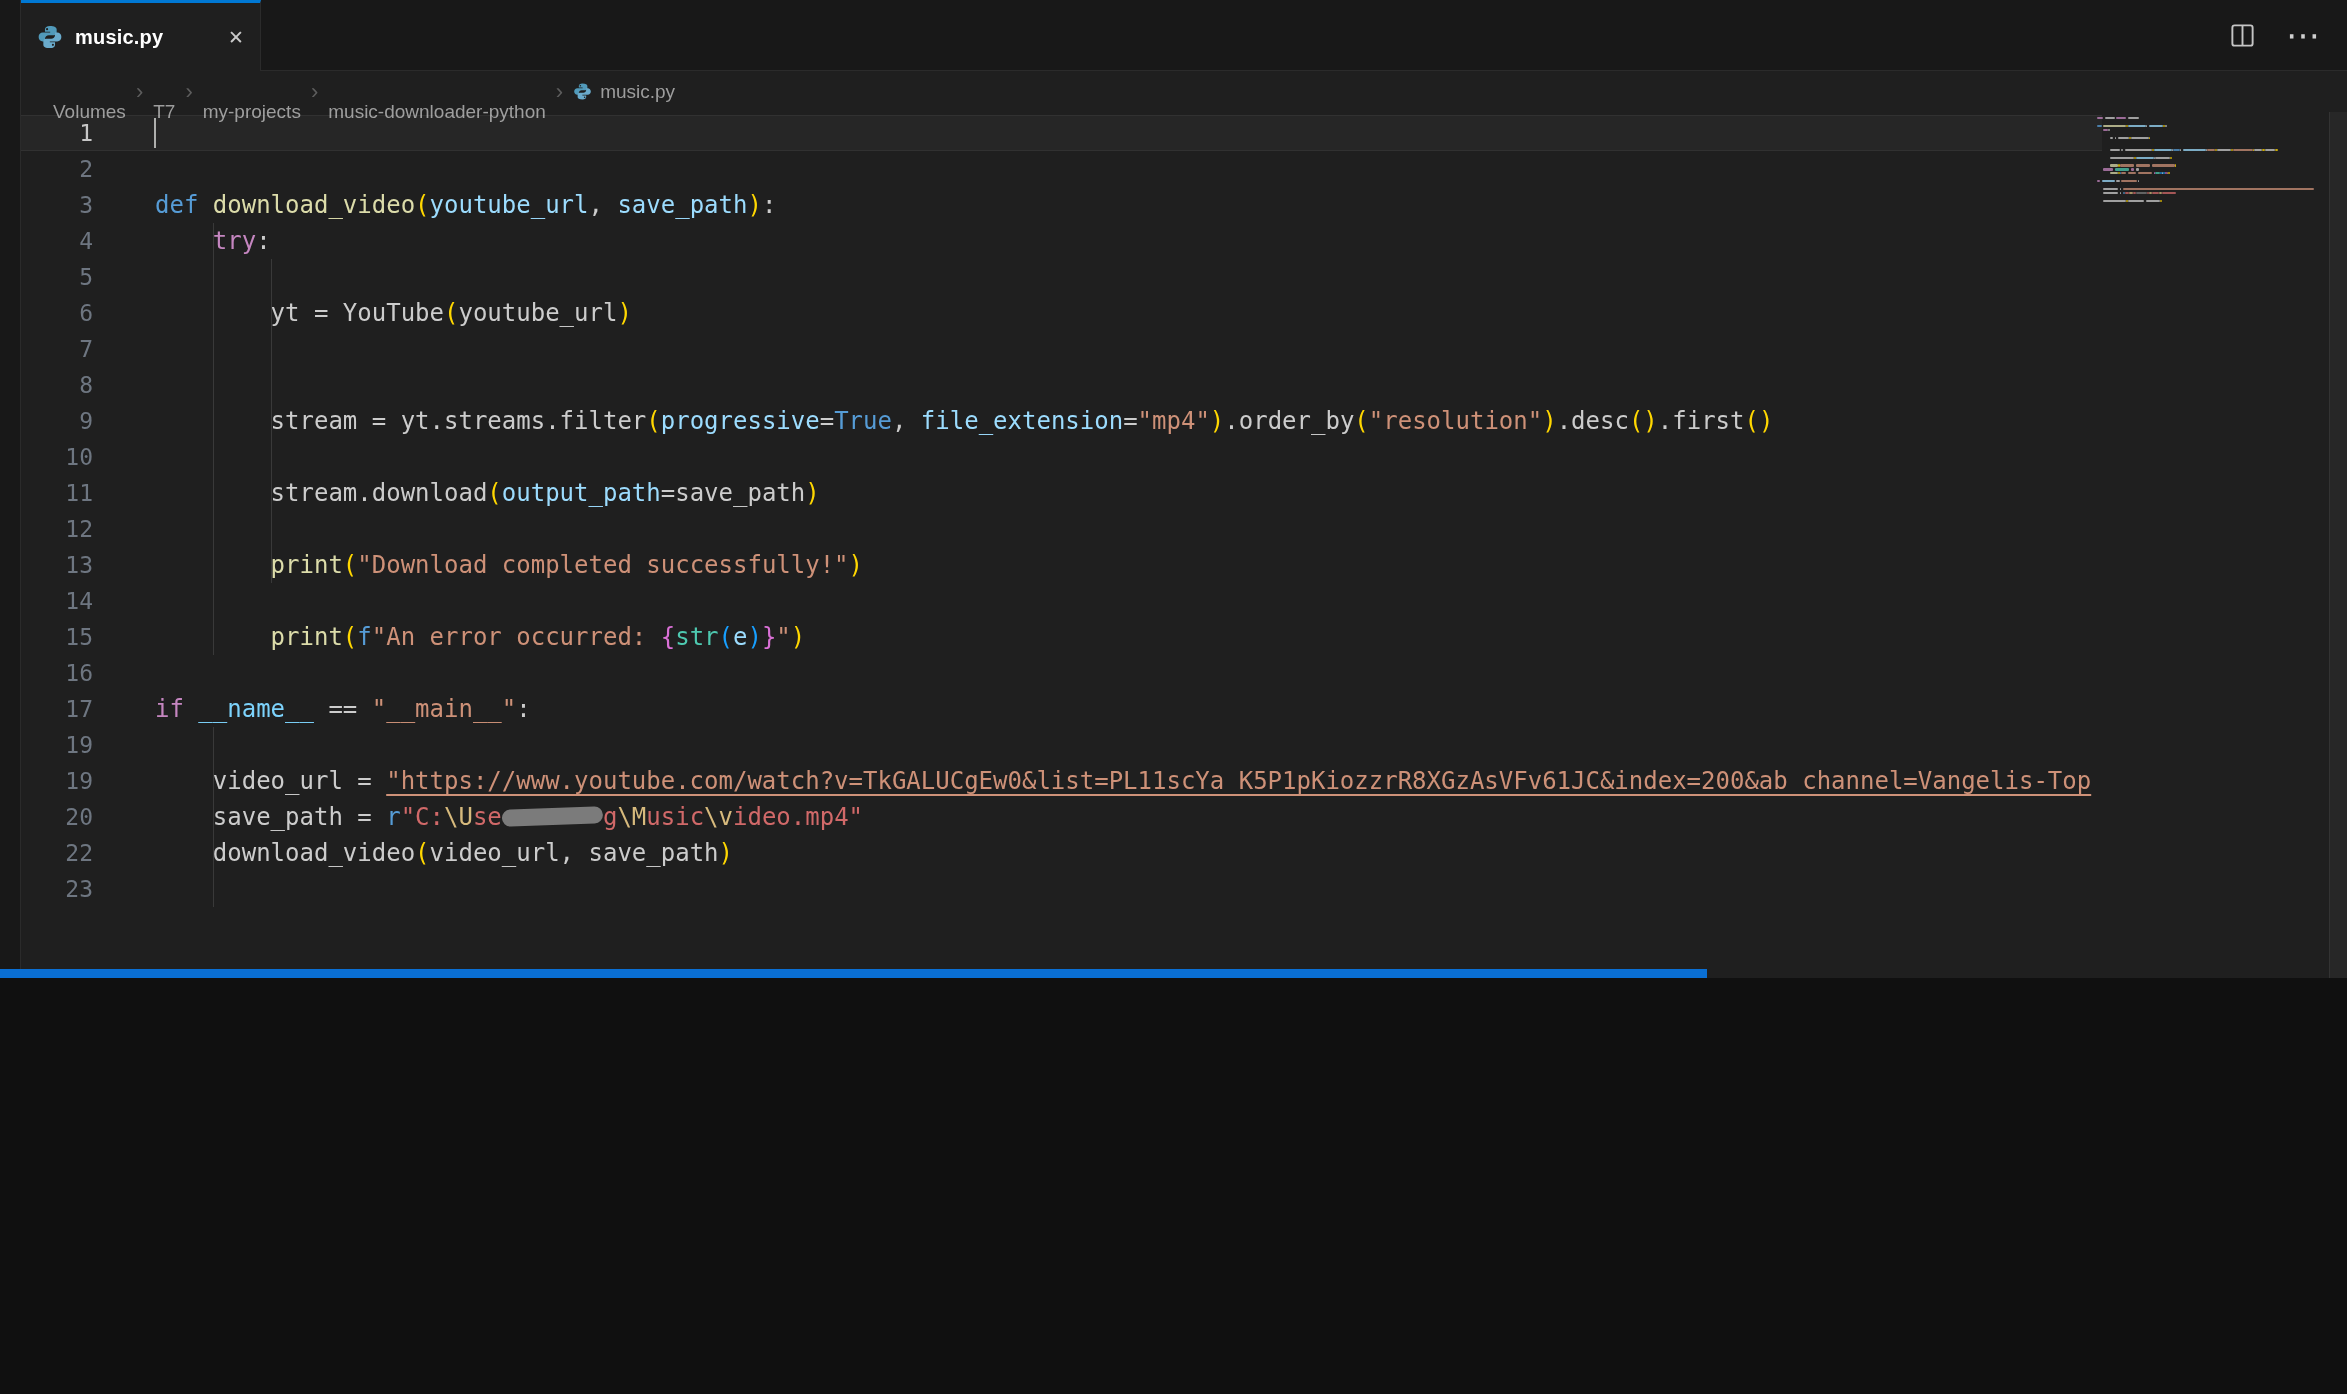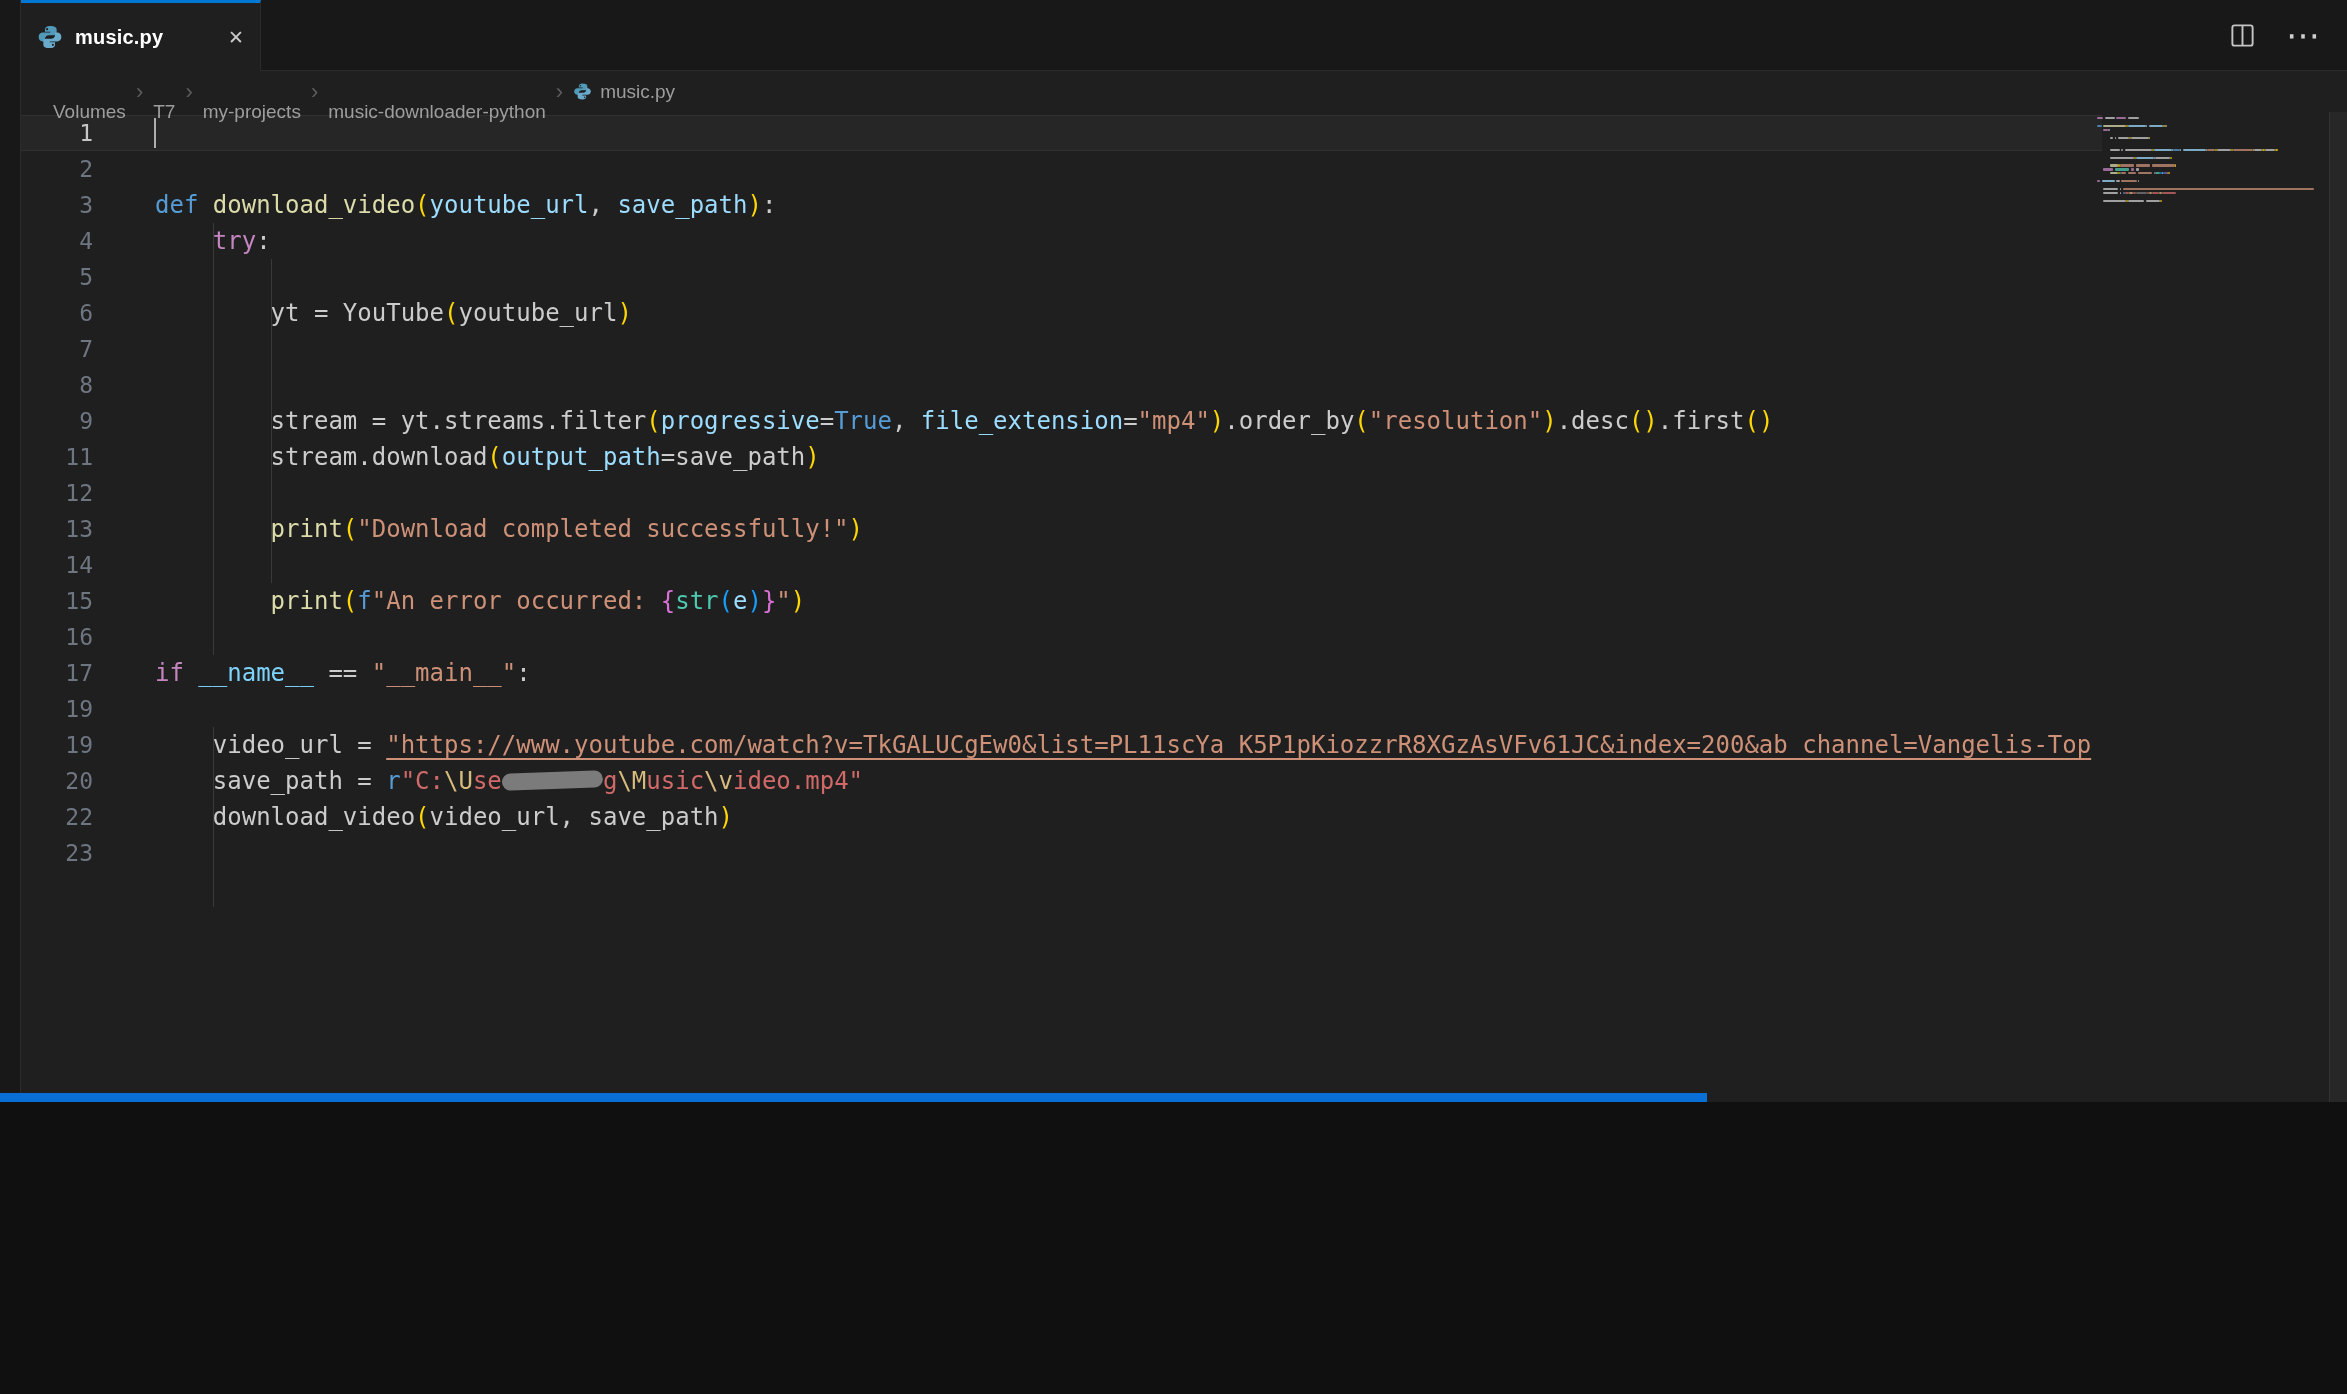--- a/index.html
+++ b/index.html
@@ -1,16 +1,16 @@
 <!DOCTYPE html>
 <html><head>
 <meta charset="utf-8">
 <style>
   html,body{margin:0;padding:0;background:#101010;}
-  .app{position:relative;width:2347px;height:1102px;background:#1f1f1f;overflow:hidden;
+  .app{position:relative;width:2347px;height:978px;background:#1f1f1f;overflow:hidden;
        font-family:"Liberation Sans",sans-serif;-webkit-font-smoothing:antialiased;}
 
   
   .left-rail{position:absolute;left:0;top:0;width:20px;height:100%;background:#181818;border-right:1px solid #2b2b2b;}
 
   
   .tabbar{position:absolute;left:21px;right:0;top:0;height:71px;background:#181818;
           border-bottom:1px solid #2b2b2b;display:flex;align-items:stretch;box-sizing:border-box;}
   .tab{width:240px;box-sizing:border-box;background:#1f1f1f;border-top:3px solid #0078d4;
        border-right:1px solid #2b2b2b;display:flex;align-items:center;gap:12px;padding:0 16px;height:71px;}
@@ -140,20 +140,24 @@
           <span class="num">7</span>
           <span class="txt"></span>
         </div>
         <div class="line">
           <span class="num">8</span>
           <span class="txt"></span>
         </div>
         <div class="line">
           <span class="num">9</span>
           <span class="txt"><span style="color: rgb(204, 204, 204);">        stream = yt.streams.filter</span><span style="color: rgb(255, 215, 0);">(</span><span style="color: rgb(156, 220, 254);">progressive</span><span style="color: rgb(204, 204, 204);">=</span><span style="color: rgb(86, 156, 214);">True</span><span style="color: rgb(204, 204, 204);">, </span><span style="color: rgb(156, 220, 254);">file_extension</span><span style="color: rgb(204, 204, 204);">=</span><span style="color: rgb(206, 145, 120);">"mp4"</span><span style="color: rgb(255, 215, 0);">)</span><span style="color: rgb(204, 204, 204);">.order_by</span><span style="color: rgb(255, 215, 0);">(</span><span style="color: rgb(206, 145, 120);">"resolution"</span><span style="color: rgb(255, 215, 0);">)</span><span style="color: rgb(204, 204, 204);">.desc</span><span style="color: rgb(255, 215, 0);">()</span><span style="color: rgb(204, 204, 204);">.first</span><span style="color: rgb(255, 215, 0);">()</span></span>
+        </div>
+        <div class="line">
+          <span class="num">10</span>
+          <span class="txt"></span>
         </div>
         <div class="line">
           <span class="num">11</span>
           <span class="txt"><span style="color: rgb(204, 204, 204);">        stream.download</span><span style="color: rgb(255, 215, 0);">(</span><span style="color: rgb(156, 220, 254);">output_path</span><span style="color: rgb(204, 204, 204);">=</span><span style="color: rgb(204, 204, 204);">save_path</span><span style="color: rgb(255, 215, 0);">)</span></span>
         </div>
         <div class="line">
           <span class="num">12</span>
           <span class="txt"></span>
         </div>
         <div class="line">

